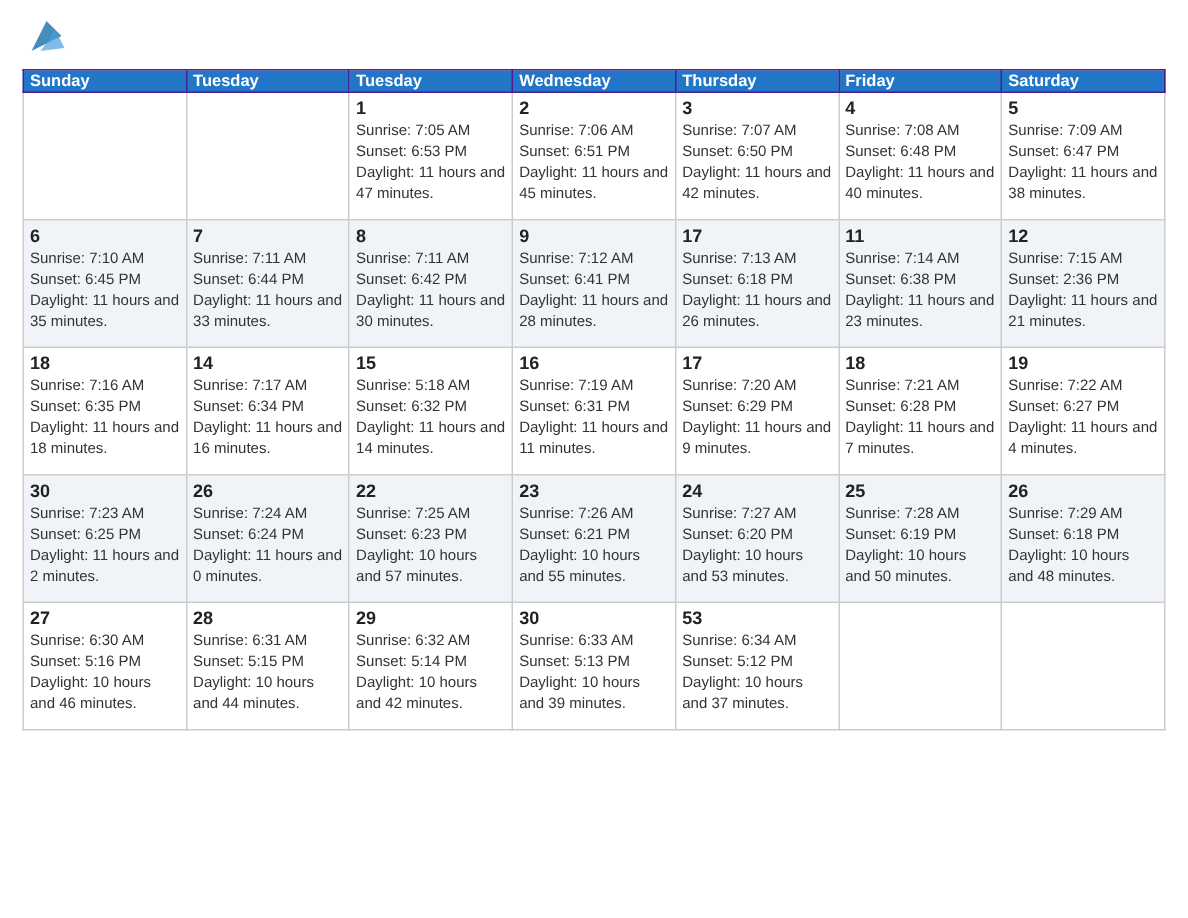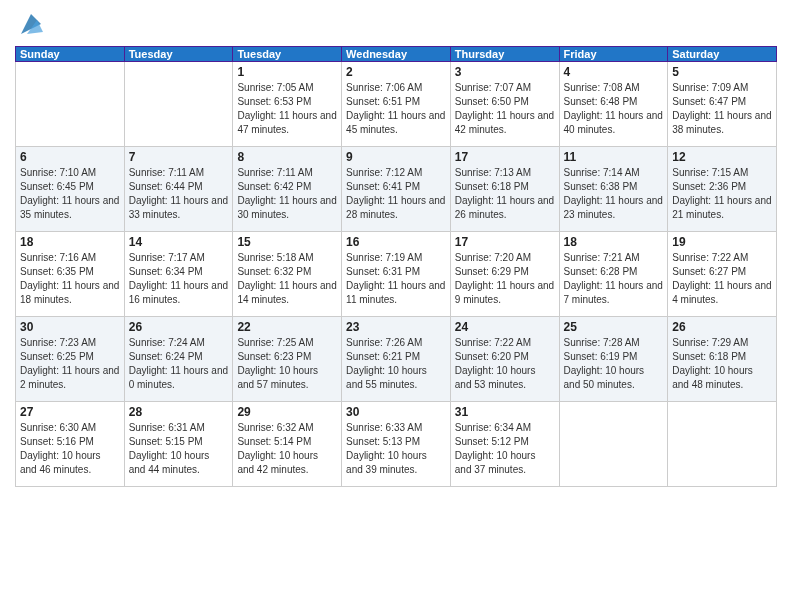--- a/index.html
+++ b/index.html
@@ -199,21 +199,21 @@
 Daylight: 10 hours and 57 minutes.</div>
           </td>
           <td>
             <span class="day-num">23</span>
             <div class="day-info">Sunrise: 7:26 AM
 Sunset: 6:21 PM
 Daylight: 10 hours and 55 minutes.</div>
           </td>
           <td>
             <span class="day-num">24</span>
-            <div class="day-info">Sunrise: 7:22 AM
+            <div class="day-info">Sunrise: 7:27 AM
 Sunset: 6:20 PM
 Daylight: 10 hours and 53 minutes.</div>
           </td>
           <td>
             <span class="day-num">25</span>
             <div class="day-info">Sunrise: 7:28 AM
 Sunset: 6:19 PM
 Daylight: 10 hours and 50 minutes.</div>
           </td>
           <td>
@@ -242,21 +242,21 @@
 Sunset: 5:14 PM
 Daylight: 10 hours and 42 minutes.</div>
           </td>
           <td>
             <span class="day-num">30</span>
             <div class="day-info">Sunrise: 6:33 AM
 Sunset: 5:13 PM
 Daylight: 10 hours and 39 minutes.</div>
           </td>
           <td>
-            <span class="day-num">31</span>
+            <span class="day-num">53</span>
             <div class="day-info">Sunrise: 6:34 AM
 Sunset: 5:12 PM
 Daylight: 10 hours and 37 minutes.</div>
           </td>
           <td class="empty"></td>
           <td class="empty"></td>
         </tr>
       </tbody>
   </table>
 </div>

